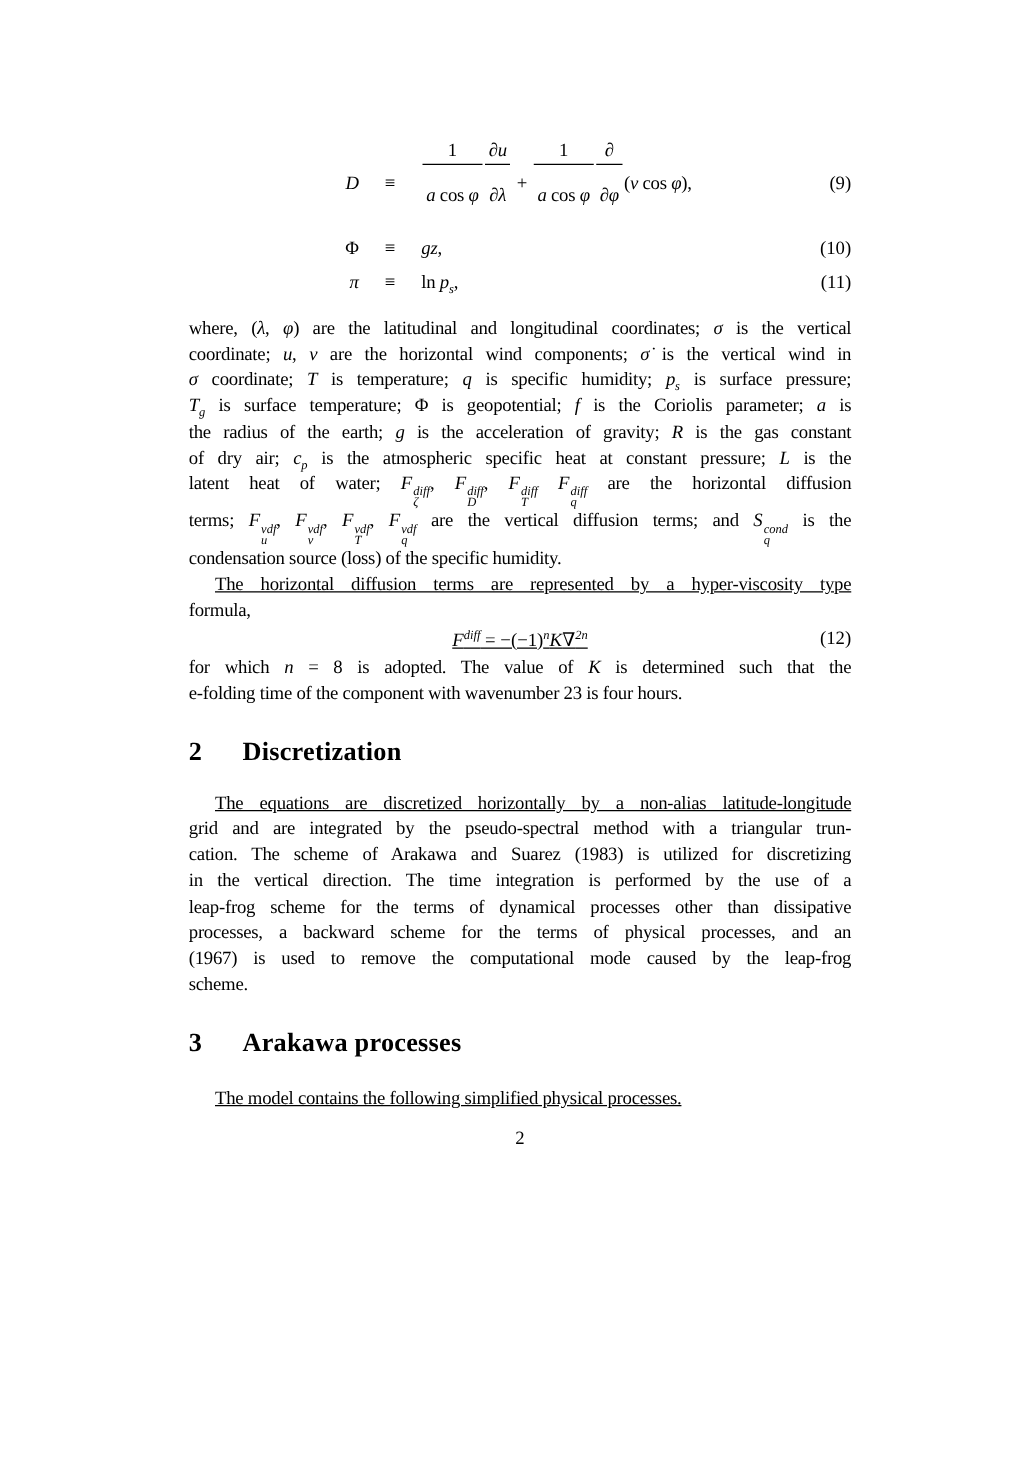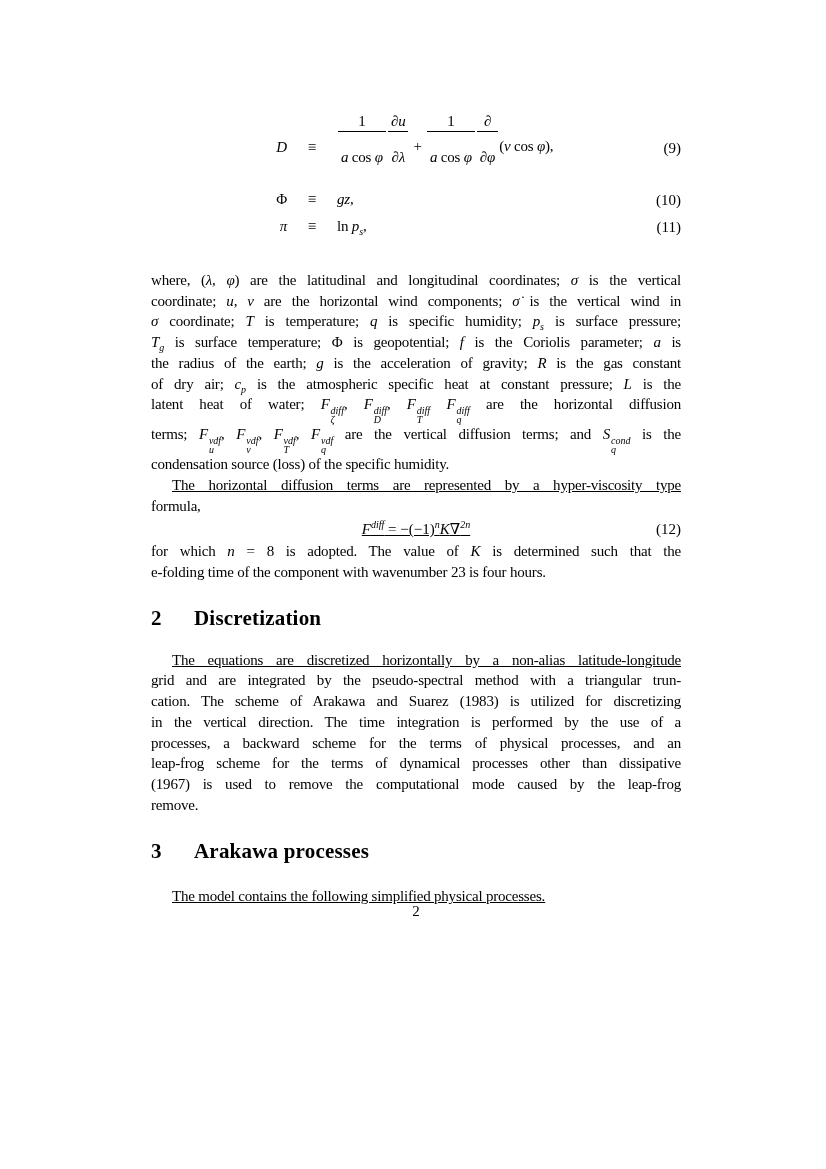--- a/index.html
+++ b/index.html
@@ -22,21 +22,21 @@
   .frac{display:inline-block;vertical-align:middle;text-align:center;margin:0 1px;}
   .frac .fnum{display:block;padding:0 3px;line-height:19px;}
   .frac .fden{display:block;border-top:1px solid #000;padding:16px 3px;line-height:19px;}
   .op{margin:0 4px;}
   
   .para{margin:0;}
   .para .line{line-height:20.7px;text-align:justify;text-align-last:justify;white-space:normal;
               letter-spacing:-0.2px;}
   .para .line.last{text-align:left;text-align-last:left;}
   .para.indent .line.first{text-indent:21px;text-decoration:underline;}
-  .p1{margin-top:33px;}
+  .p1{margin-top:16px;}
   .eq12row{margin:1px 0 0 0;min-height:24px;}
   .eq12row .body{flex:1;text-align:center;letter-spacing:0;text-decoration:underline;}
   
   .sec{display:flex;margin:22px 0 0 0;font-size:21px;font-weight:bold;line-height:26px;
        letter-spacing:0.2px;}
   .sec .secnum{flex:0 0 43px;}
   .sec.sec2{margin-top:22px;}
   .sec.sec3{margin-top:23px;}
   .p4{margin-top:19px;}
   .p5{margin-top:22px;}
@@ -132,24 +132,24 @@
     <div class="sec sec2">
       <span class="secnum">2</span>
       <span class="sectitle">Discretization</span>
     </div>
 
     <div class="para p4 indent">
         <div class="line first">The equations are discretized horizontally by a non-alias latitude-longitude</div>
         <div class="line">grid and are integrated by the pseudo-spectral method with a triangular trun-</div>
         <div class="line">cation.  The scheme of Arakawa and Suarez (1983) is utilized for discretizing</div>
         <div class="line">in the vertical direction.  The time integration is performed by the use of a</div>
+        <div class="line">leap-frog scheme for the terms of dynamical processes other than dissipative</div>
         <div class="line">processes, a backward scheme for the terms of physical processes, and an</div>
-        <div class="line">leap-frog scheme for the terms of dynamical processes other than dissipative</div>
         <div class="line">(1967) is used to remove the computational mode caused by the leap-frog</div>
-        <div class="line last">remove.</div>
+        <div class="line last">scheme.</div>
       </div>
 
     <div class="sec sec3">
       <span class="secnum">3</span>
       <span class="sectitle">Arakawa processes</span>
     </div>
 
     <div class="para p5 indent">
         <div class="line first last">The model contains the following simplified physical processes.</div>
       </div>

